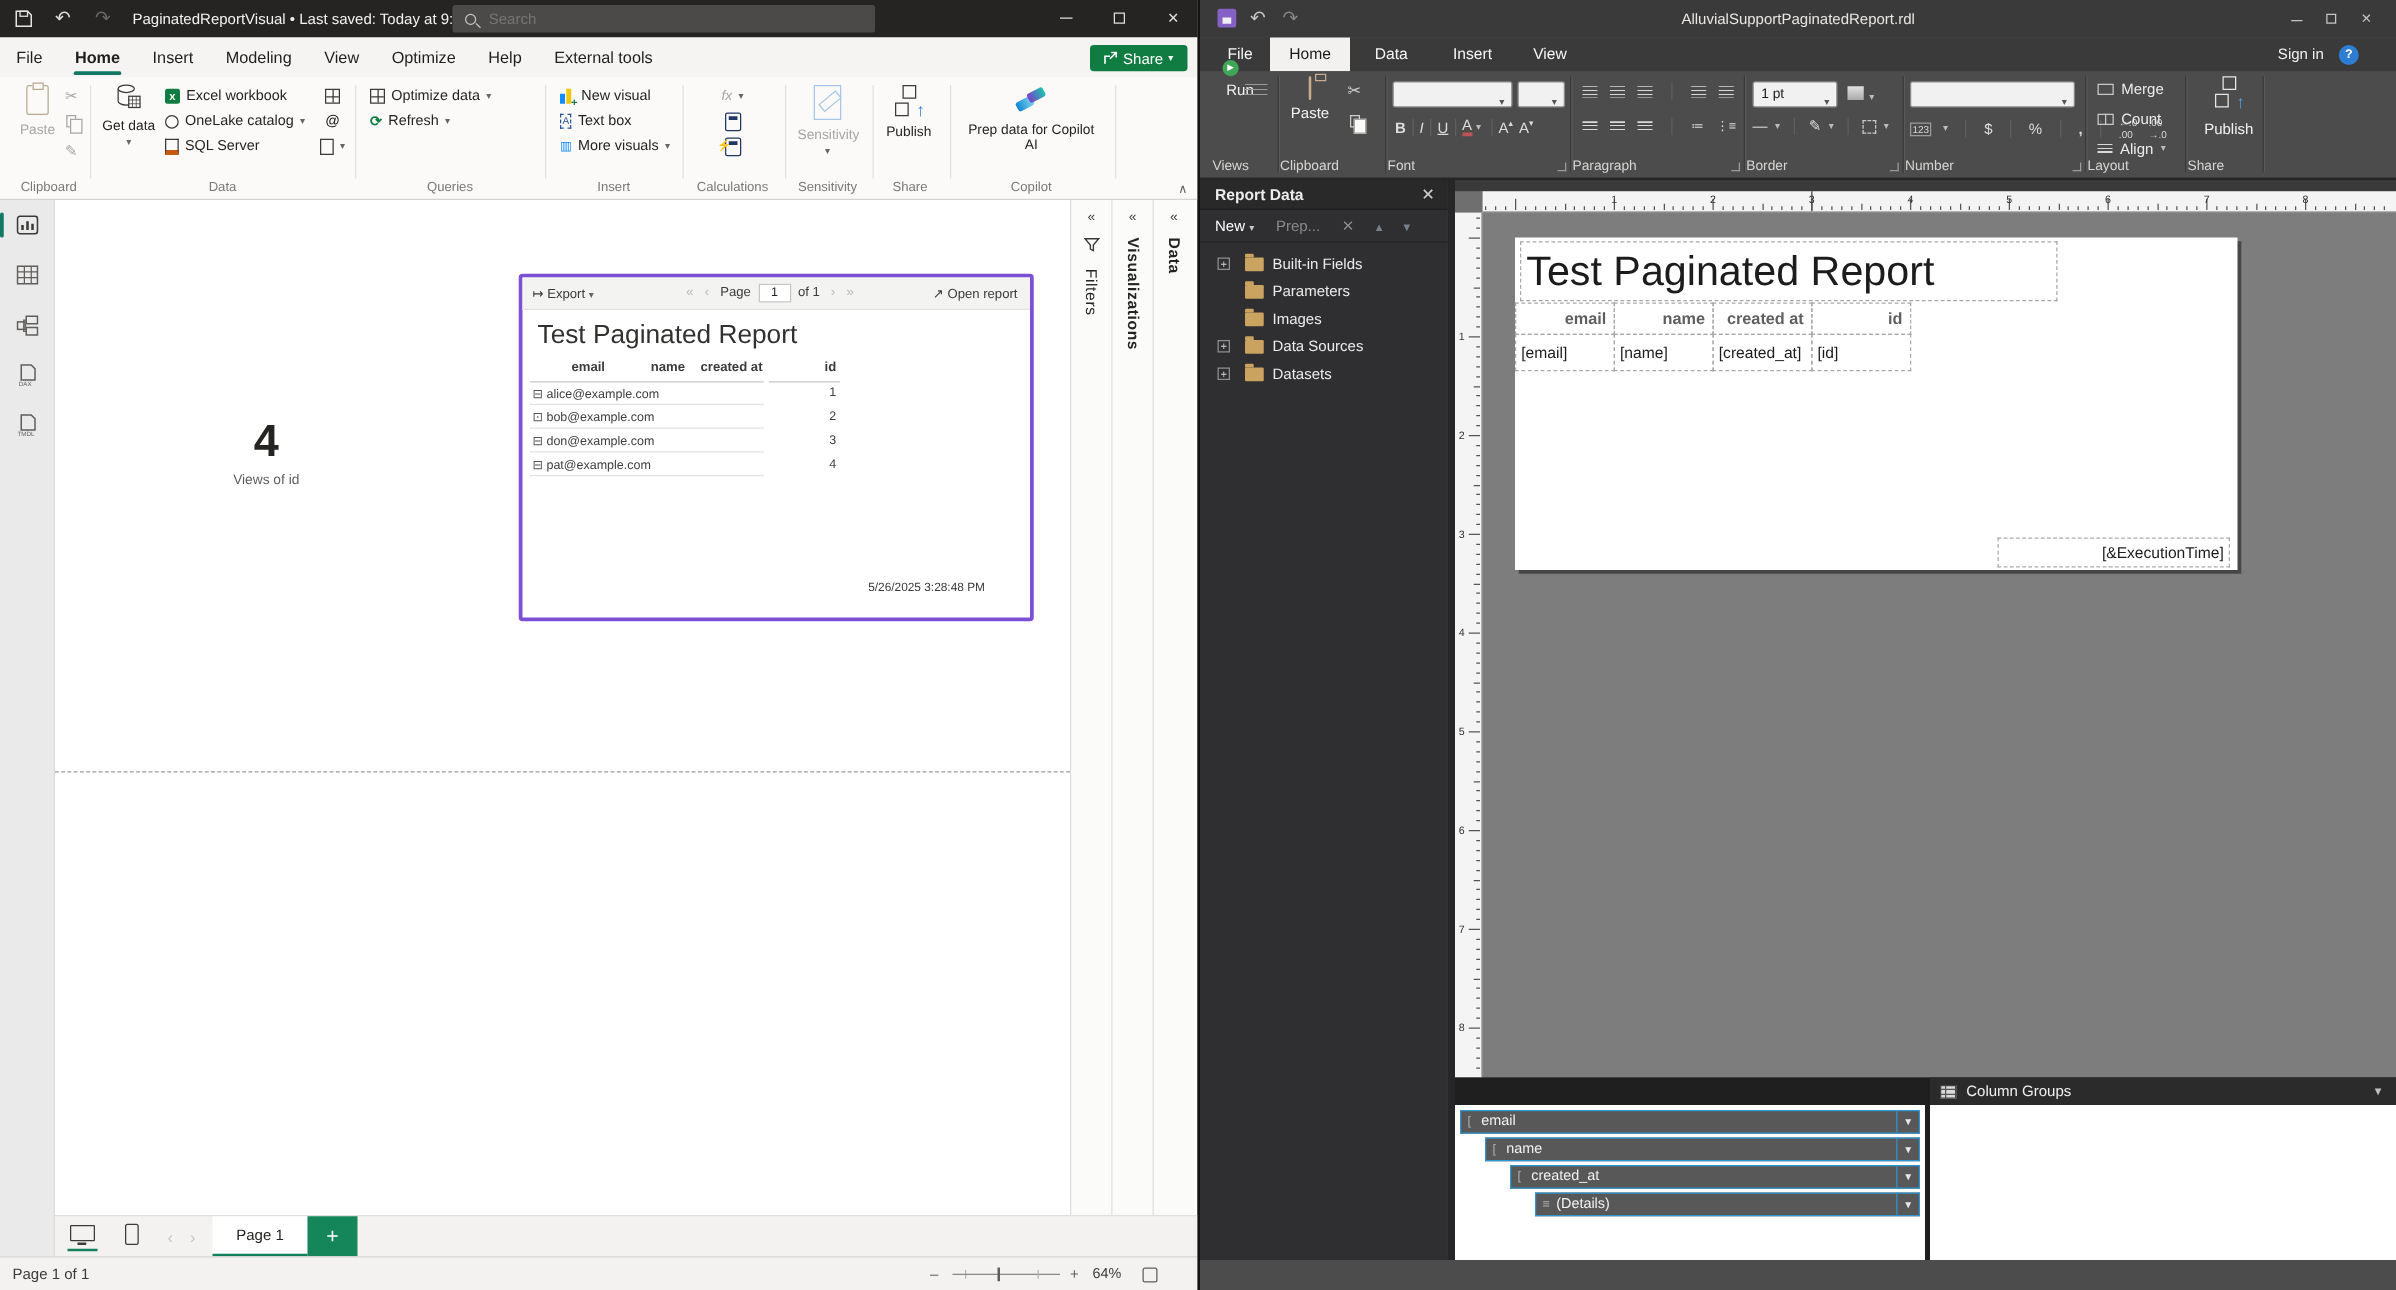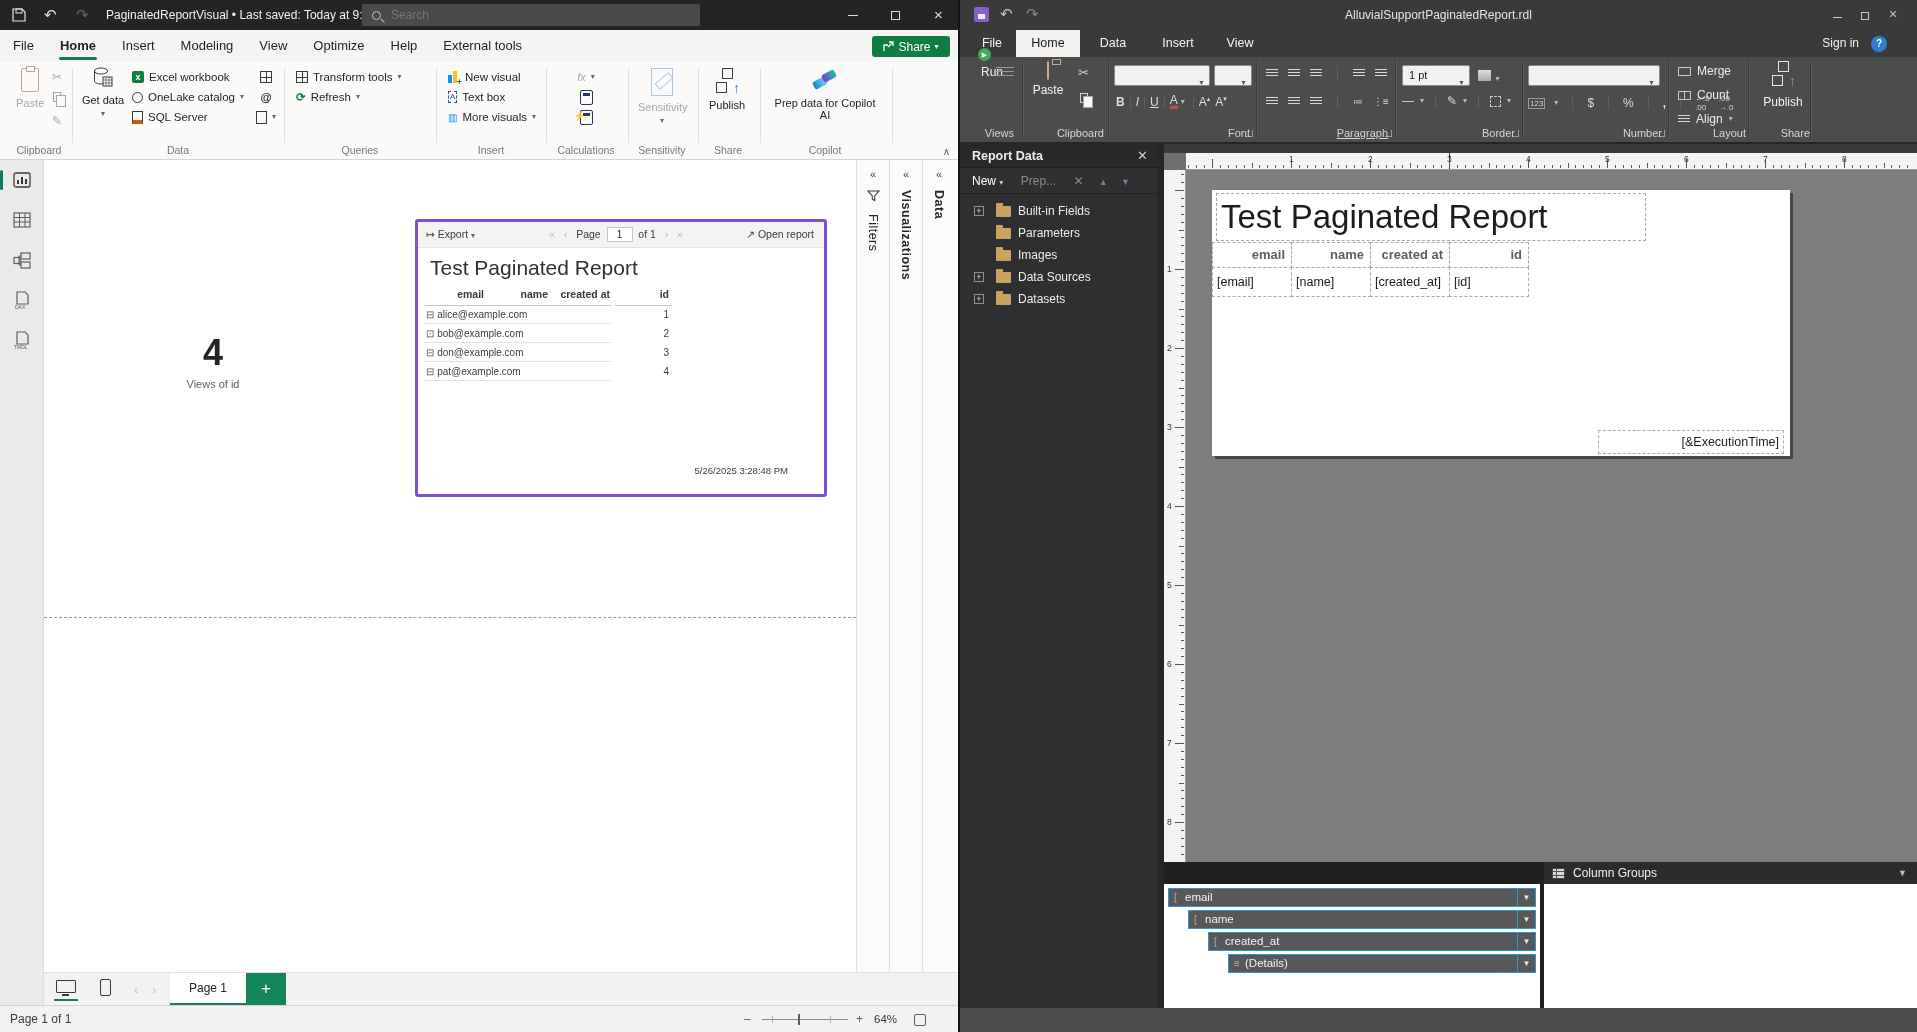--- a/index.html
+++ b/index.html
@@ -105,21 +105,21 @@
   .rt-save::after{content:"";position:absolute;left:4px;top:7px;width:7px;height:5px;background:#f0eef5;}
   .rt-title{position:absolute;left:0;right:0;top:0;text-align:center;line-height:30px;font-size:12px;color:#e8e6e3;}
   .rt-tabrow{position:absolute;left:0;top:30px;width:957px;height:27px;background:#3a3a3a;}
   .rtab{position:absolute;top:0;height:27px;text-align:center;line-height:27px;font-size:12.5px;color:#f5f5f5;}
   .rtab.active{background:#f2f1f0;color:#1b1a19;}
   .signin{position:absolute;right:58px;top:0;line-height:27px;font-size:12px;color:#f0f0f0;}
   .help-ic{position:absolute;right:30px;top:6px;width:16px;height:16px;border-radius:50%;background:#2d7dd2;color:#fff;font-size:10px;font-weight:700;text-align:center;line-height:16px;}
 
   .rt-ribbon{position:absolute;left:0;top:57px;width:957px;height:87px;background:#4c4c4c;border-bottom:2px solid #262626;color:#e0e0e0;}
   .rrdiv{position:absolute;top:4px;bottom:4px;width:1px;background:#3a3a3a;box-shadow:1px 0 0 #5a5a5a;}
-  .rrgl{position:absolute;bottom:3px;font-size:11px;color:#d8d6d4;text-align:right;}
+  .rrgl{position:absolute;bottom:3px;font-size:11px;color:#d8d6d4;text-align:left;}
   .launcher{position:absolute;bottom:5px;width:7px;height:7px;border:1px solid #9a9a98;border-top:none;border-left:none;}
   .runic{position:relative;width:26px;height:32px;background:#f5f5f5;border-radius:2px;margin:0 auto;}
   .runic::before{content:"";position:absolute;left:4px;top:5px;width:18px;height:10px;background:repeating-linear-gradient(#9a9a9a 0 1px,transparent 1px 4px);}
   .runic::after{content:"▶";position:absolute;right:1px;bottom:1px;width:13px;height:13px;border-radius:50%;background:#3fa757;color:#fff;font-size:7px;line-height:13px;text-align:center;}
   .rt-clip{position:relative;width:18px;height:24px;border:1.4px solid #c9ad8d;border-radius:2px;margin:0 auto;}
   .rt-clip::before{content:"";position:absolute;left:4px;top:-3px;width:7px;height:4px;border:1.4px solid #c9ad8d;background:#4c4c4c;}
   .dd{position:absolute;height:21px;background:#f1f1f1;border:1px solid #8a8a8a;border-radius:2px;color:#1b1a19;font-size:11px;line-height:19px;padding-left:6px;}
   .dd .dda{position:absolute;right:4px;top:7px;font-size:7px;color:#555;}
   .lines{display:inline-block;width:12px;height:9px;background:repeating-linear-gradient(to bottom,#d9d9d9 0,#d9d9d9 1px,transparent 1px,transparent 3px);}
   .vsep{display:inline-block;width:1px;height:14px;background:#5e5e5e;margin:0 5px;vertical-align:middle;}
@@ -276,21 +276,21 @@
           </div>
         <div class="rrow" style="justify-content:center;">
             <span class="sql-ic" style="border-bottom:1px solid #3b3a39;"></span>
             <span class="caret">▾</span>
           </div>
       </div>
 
       <div class="abs" style="left:296px;top:5px;">
         <div class="rrow">
             <span class="grid-ic"></span>
-            <span>Transform tools</span>
+            <span>Optimize data</span>
             <span class="caret">▾</span>
           </div>
         <div class="rrow">
             <span style="color:#107c41;font-weight:700;">⟳</span>
             <span>Refresh</span>
             <span class="caret">▾</span>
           </div>
       </div>
 
       <div class="abs" style="left:448px;top:5px;">
@@ -613,21 +613,21 @@
         </div>
 
       <div class="abs" style="left:800px;top:4px;width:46px;text-align:center;">
         <span class="pub light"><span class="up">↑</span></span>
         <div style="font-size:12px;color:#f2f2f2;margin-top:4px;">Publish</div>
       </div>
 
       <div class="rrgl" style="left:10px;width:44px;">Views</div>
       <div class="rrgl" style="left:64px;width:80px;">Clipboard</div>
       <div class="rrgl" style="left:150px;width:140px;">Font</div>
-      <div class="rrgl" style="left:298px;width:130px;text-decoration:underline;">Paragraph</div>
+      <div class="rrgl" style="left:298px;width:130px;">Paragraph</div>
       <div class="rrgl" style="left:437px;width:118px;">Border</div>
       <div class="rrgl" style="left:564px;width:138px;">Number</div>
       <div class="rrgl" style="left:710px;width:76px;">Layout</div>
       <div class="rrgl" style="left:790px;width:60px;">Share</div>
     </div>
 
     <div class="rd-panel">
       <div class="rd-head">
         <span style="margin-left:12px;font-weight:600;">Report Data</span>
         <span class="abs" style="right:10px;top:0;color:#d0d0d0;font-size:13px;">✕</span>

